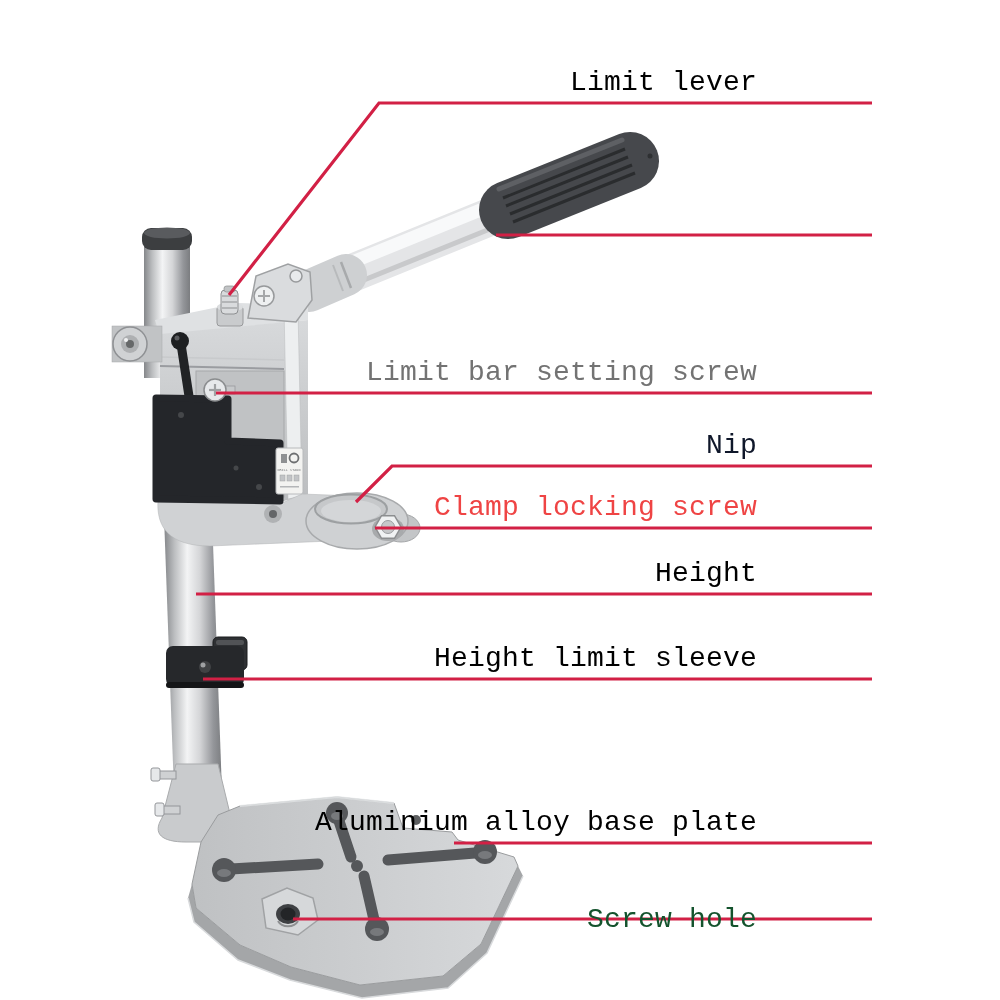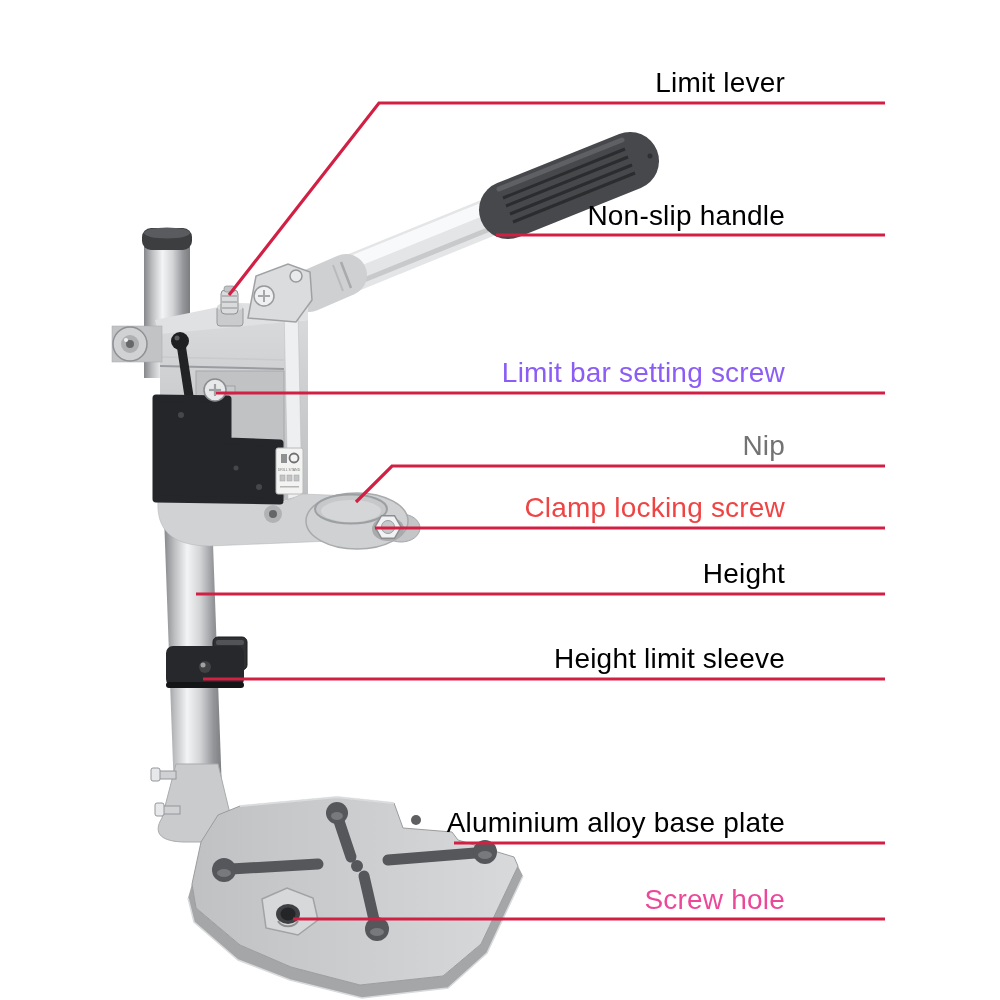--- a/index.html
+++ b/index.html
@@ -2,22 +2,21 @@
 <html><head>
 <meta charset="utf-8">
 <style>
   html, body { margin: 0; padding: 0; background: #ffffff; }
   .stage {
     position: relative;
     width: 872px;
     height: 1000px;
     background: #ffffff;
     overflow: hidden;
-    font-family: Liberation Sans, sans-serif;
-    padding-left: 28px;
+    font-family: Liberation Mono, monospace;
   }
   .art {
     position: absolute;
     left: 0; top: 0;
     width: 1000px; height: 1000px;
   }
   .label {
     position: absolute;
     right: 115px;
     text-align: right;
@@ -227,22 +226,21 @@
       <polyline class="leader" points="356,502 392,466 885,466" stroke="#d22045"></polyline>
       <polyline class="leader" points="375,528 885,528" stroke="#d22045"></polyline>
       <polyline class="leader" points="196,594 885,594" stroke="#d22045"></polyline>
       <polyline class="leader" points="203,679 885,679" stroke="#d22045"></polyline>
       <polyline class="leader" points="454,843 885,843" stroke="#d22045"></polyline>
       <polyline class="leader" points="293,919 885,919" stroke="#d22045"></polyline>
     </g>
   </svg>
 
   <div class="label l0" style="color: rgb(0, 0, 0);">Limit lever</div>
-  <div class="label l1" style="color: rgb(0, 0, 0);">Non-slip handle</div>
-  <div class="label l2" style="color: #8b5cf6;">Limit bar setting screw</div>
-  <div class="label l3" style="color: #737373;">Nip</div>
+  <div class="label l2" style="color: #737373;">Limit bar setting screw</div>
+  <div class="label l3" style="color: #0f172a;">Nip</div>
   <div class="label l4" style="color: #ef4444;">Clamp locking screw</div>
   <div class="label l5" style="color: rgb(0, 0, 0);">Height</div>
   <div class="label l6" style="color: rgb(0, 0, 0);">Height limit sleeve</div>
   <div class="label l7" style="color: rgb(0, 0, 0);">Aluminium alloy base plate</div>
-  <div class="label l8" style="color: #ec4899;">Screw hole</div>
+  <div class="label l8" style="color: #14532d; margin-top: 20px;">Screw hole</div>
 
 </div>
 
 </body></html>

